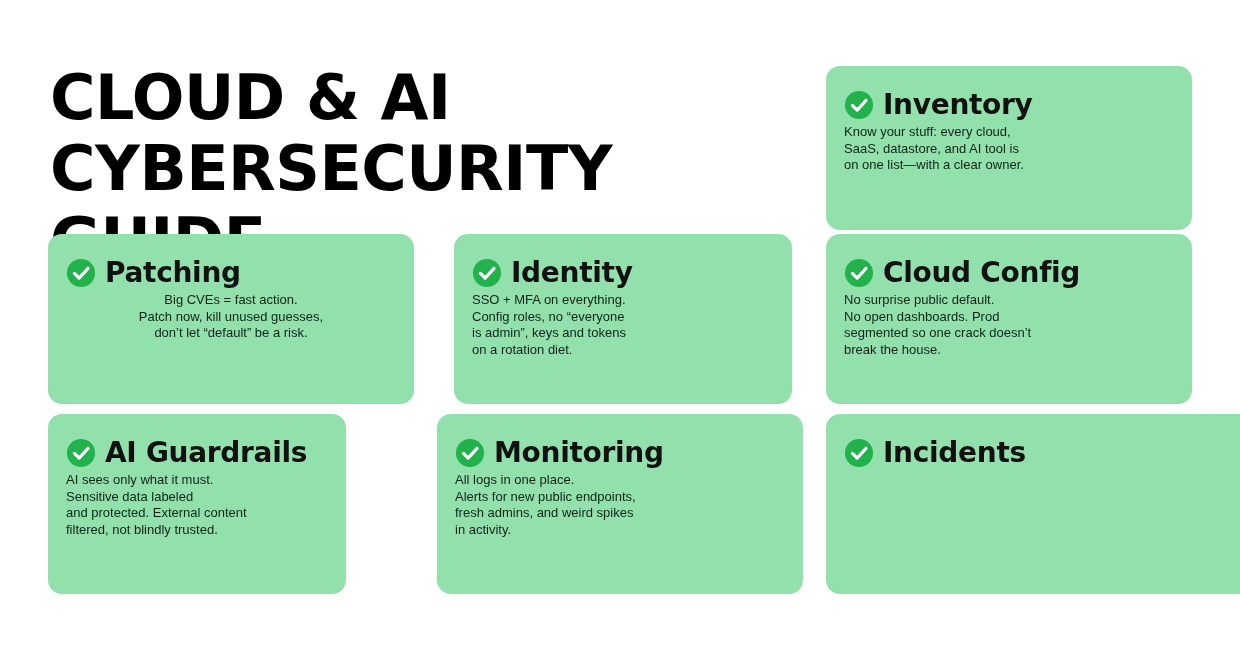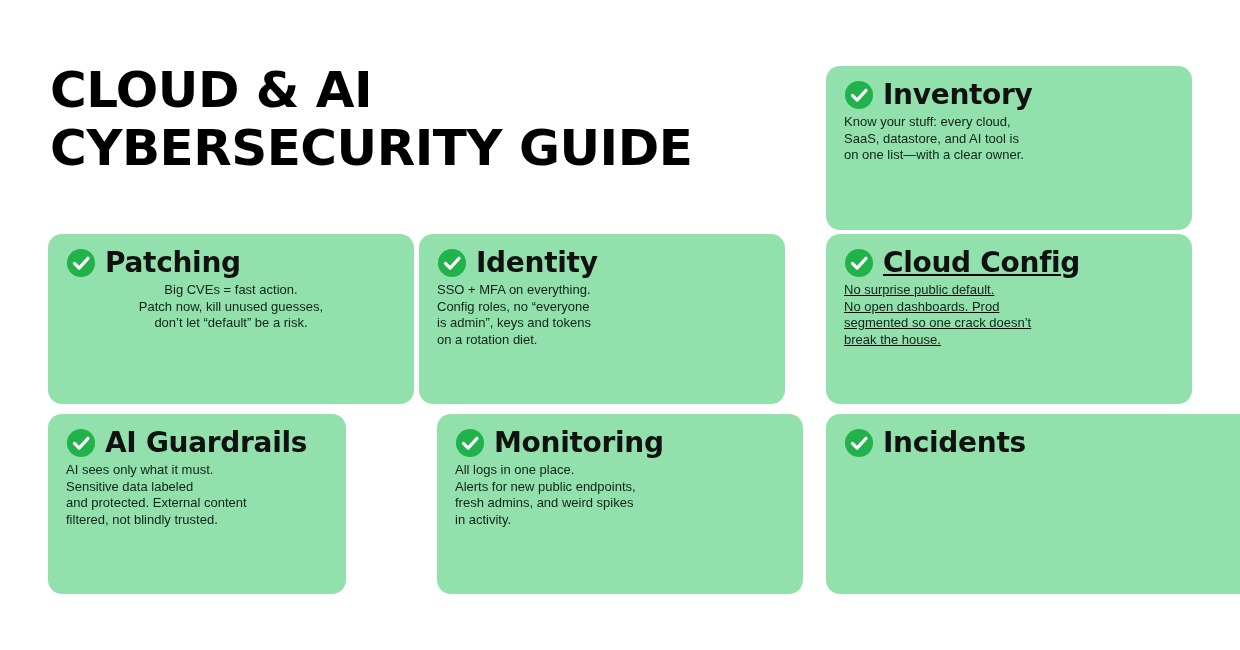--- a/index.html
+++ b/index.html
@@ -20,32 +20,32 @@
   }
   .title-block {
     position: absolute;
     left: 50px;
     top: 62px;
     width: 760px;
   }
   .title-line {
     font-family: "DejaVu Sans", sans-serif;
     font-weight: bold;
-    font-size: 50px;
+    font-size: 62px;
     line-height: 1.15;
     letter-spacing: -0.5px;
     color: #000000;
     text-transform: uppercase;
   }
   .card {
     position: absolute;
     background: #92e0ac;
     border-radius: 14px;
     box-sizing: border-box;
-    padding: 14px 18px 16px 18px;
+    padding: 24px 18px 16px 18px;
     overflow: hidden;
   }
   .card-head {
     display: flex;
     align-items: center;
     gap: 9px;
     margin-bottom: 4px;
   }
   .check-icon {
     flex: 0 0 auto;
@@ -66,22 +66,22 @@
     font-family: "Liberation Sans", sans-serif;
     font-size: 13px;
     line-height: 1.28;
     color: #11231a;
     white-space: pre-line;
   }
 
   
   #card-inventory { left: 826px; top: 66px; width: 366px; height: 164px; }
   #card-patching  { left: 48px;  top: 234px; width: 366px; height: 170px; text-align: center; }
-  #card-identity  { left: 419px; top: 234px; width: 366px; height: 170px; }
-  #card-cloud     { left: 826px; top: 234px; width: 366px; height: 170px; text-decoration: underline; }
+  #card-identity  { left: 454px; top: 234px; width: 338px; height: 170px; }
+  #card-cloud     { left: 826px; top: 234px; width: 366px; height: 170px; }
   #card-ai        { left: 48px;  top: 414px; width: 298px; height: 180px; }
   #card-monitor   { left: 437px; top: 414px; width: 366px; height: 180px; }
   #card-incidents { left: 826px; top: 414px; width: 438px; height: 180px; }
 </style>
 </head>
 <body>
 
 <div class="board">
 
   <div class="title-block">

